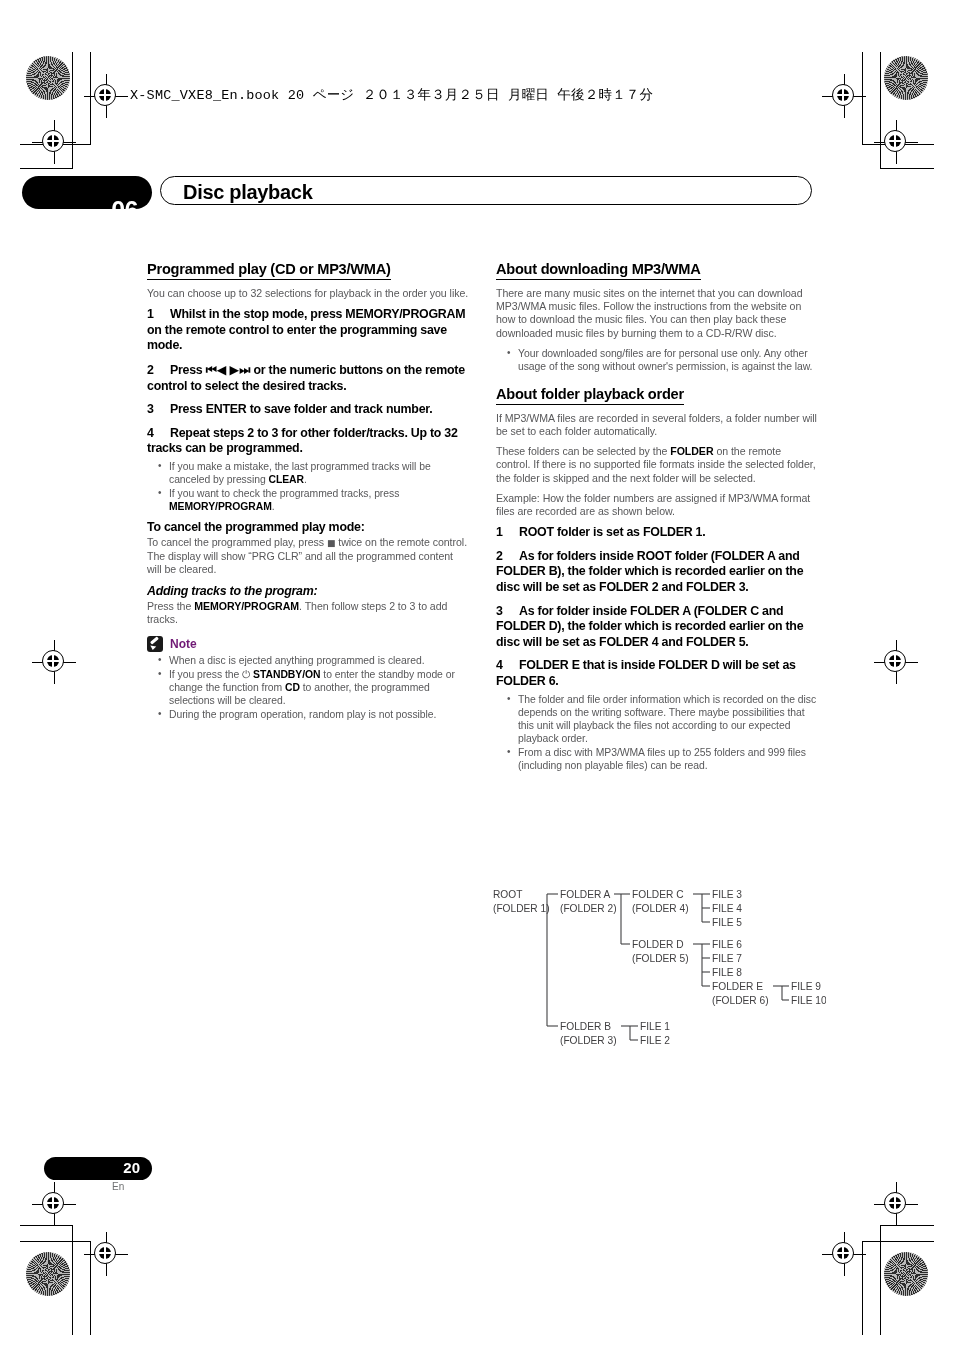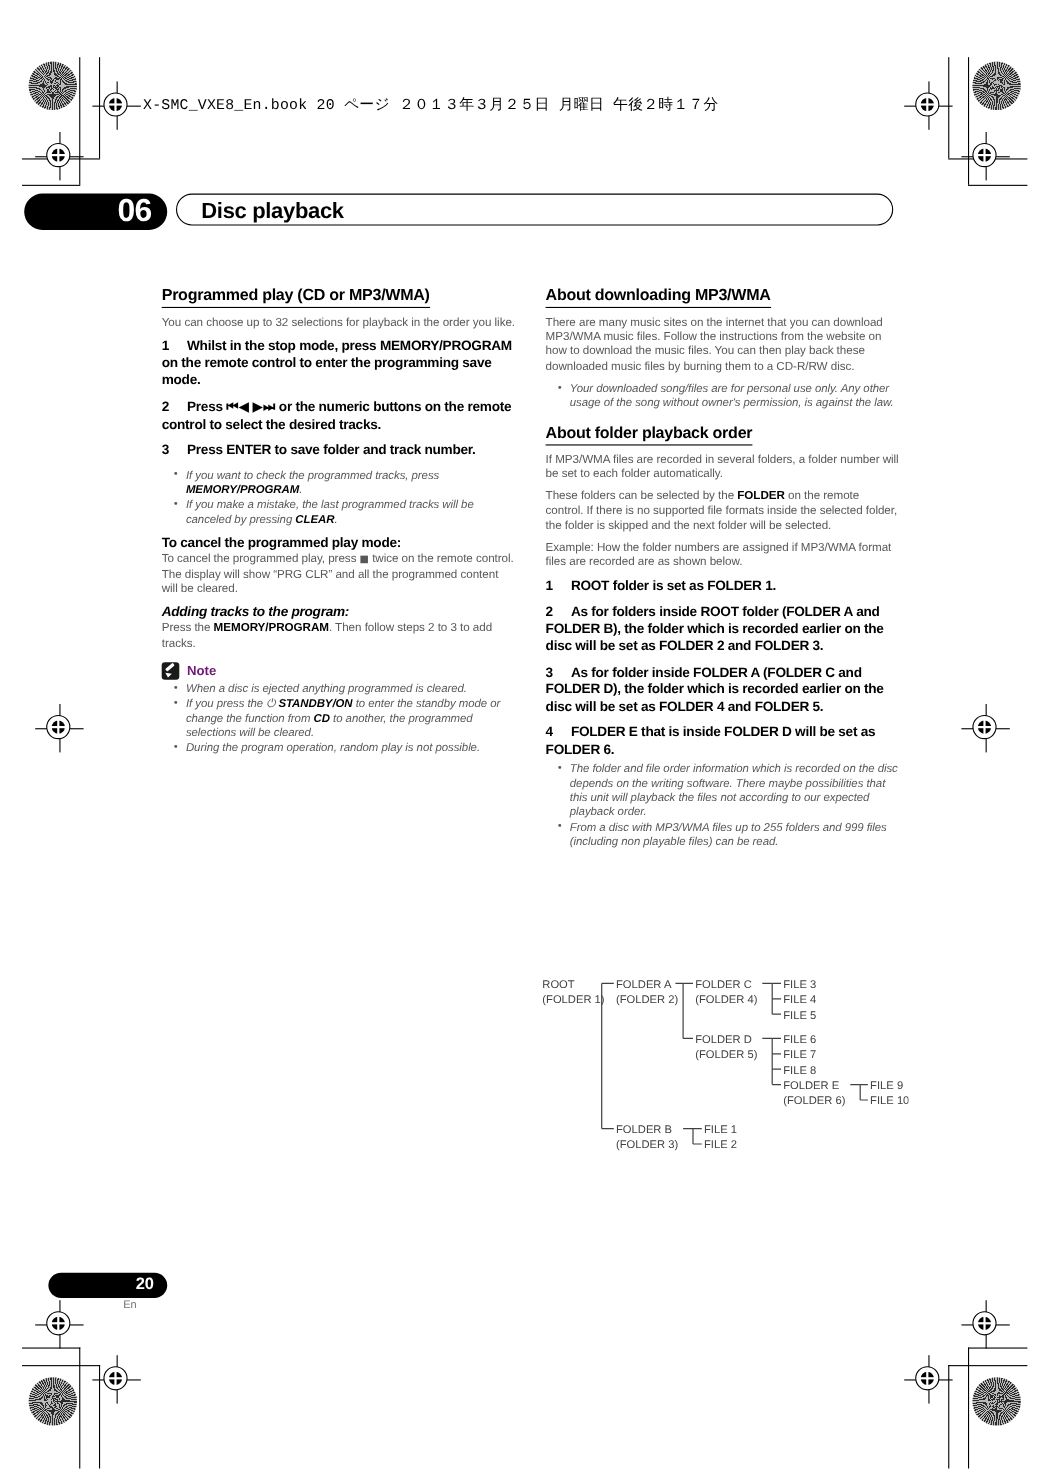--- a/index.html
+++ b/index.html
@@ -98,23 +98,23 @@
     left: 22px;
     top: 176px;
     width: 130px;
     height: 33px;
     background: #000;
     border-radius: 17px;
   }
   .chapter-num {
     position: absolute;
     right: 14px;
-    top: 0;
+    top: 20px;
     color: #fff;
-    font-size: 29px;
+    font-size: 25px;
     font-weight: bold;
     letter-spacing: -0.5px;
   }
   .chapter-title-pill {
     position: absolute;
     left: 160px;
     top: 176px;
     width: 652px;
     height: 29px;
     border: 1.4px solid #000;
@@ -179,21 +179,20 @@
     font-weight: bold;
     color: #000;
     margin: 0 0 2px 0;
     letter-spacing: -0.25px;
   }
 
   ul.bullets {
     list-style: none;
     margin: 0 0 7px 0;
     padding: 0 0 0 0;
-    font-style: italic;
   }
   ul.bullets li {
     position: relative;
     font-size: 10.4px;
     line-height: 13.0px;
     color: #58585a;
     padding-left: 22px;
     margin-bottom: 1px;
     letter-spacing: -0.05px;
   }
@@ -415,23 +414,26 @@
     <span class="n">2</span><span>Press</span>
     <span class="glyph">⏮◀</span>
     <span class="glyph">▶⏭</span>
     <span>or the numeric buttons on the remote control to select the desired tracks.</span>
   </p>
 
   <p class="step">
     <span class="n">3</span><span>Press ENTER to save folder and track number.</span>
   </p>
 
+  <p class="step" style="margin-bottom:3px;">
+    <span class="n">4</span><span>Repeat steps 2 to 3 for other folder/tracks. Up to 32 tracks can be programmed.</span>
+  </p>
   <ul class="bullets">
+    <li><span>If you make a mistake, the last programmed tracks will be canceled by pressing </span><b class="kw">CLEAR</b><span>.</span></li>
     <li><span>If you want to check the programmed tracks, press </span><b class="kw">MEMORY/PROGRAM</b><span>.</span></li>
-    <li><span>If you make a mistake, the last programmed tracks will be canceled by pressing </span><b class="kw">CLEAR</b><span>.</span></li>
   </ul>
 
 
   <h3 class="sub">To cancel the programmed play mode:</h3>
   <p class="body">
     <span>To cancel the programmed play, press</span>
     <span class="glyph-sm">■</span>
     <span>twice on the remote control. The display will show “PRG CLR” and all the programmed content will be cleared.</span>
   </p>
 

